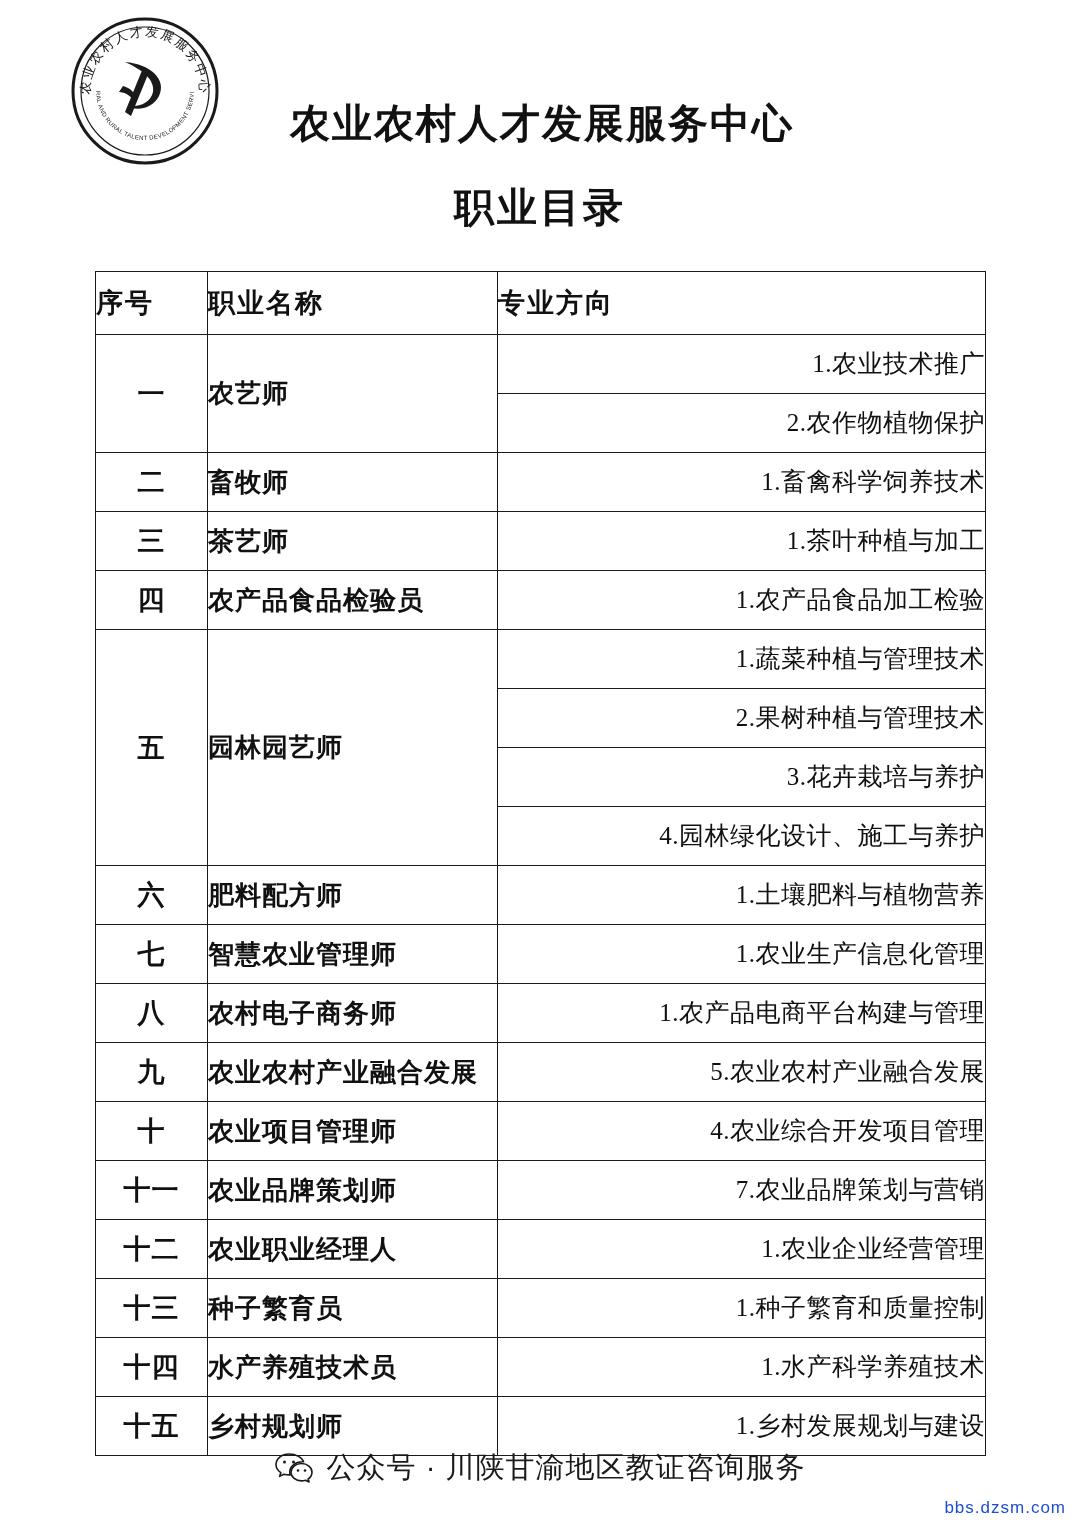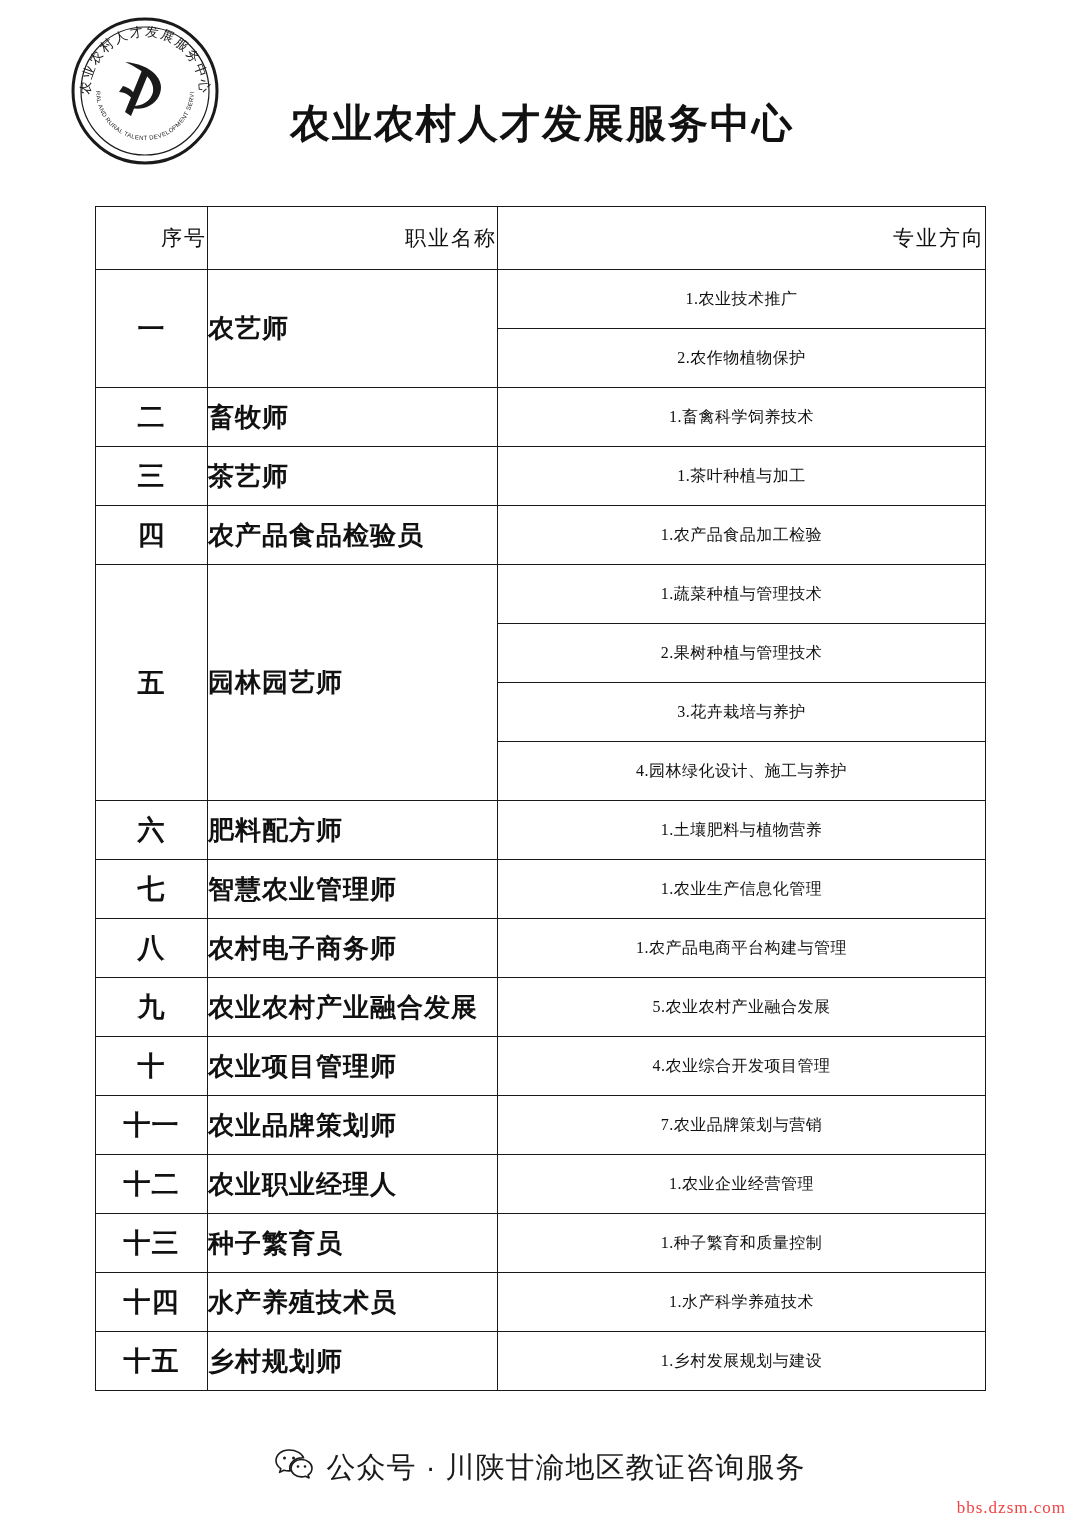--- a/index.html
+++ b/index.html
@@ -68,76 +68,76 @@
   table.catalog td, table.catalog th {
     border: 1.5px solid #1a1a1a;
     padding: 0;
   }
   .col-no     { width: 112px; }
   .col-name   { width: 290px; }
   .col-major  { width: 488px; }
 
   thead th {
     height: 62px;
-    font-size: 21px;
-    font-weight: normal;
-    text-align: right;
+    font-size: 27px;
+    font-weight: bold;
+    text-align: left;
     letter-spacing: 2px;
   }
 
   td.no-cell {
     text-align: center;
     font-size: 27px;
     font-weight: bold;
     letter-spacing: 1px;
   }
   td.name-cell {
     text-align: left;
     font-size: 26px;
     font-weight: bold;
     letter-spacing: 1px;
   }
   td.major-cell {
-    text-align: center;
-    font-size: 16px;
+    text-align: right;
+    font-size: 25px;
     padding-left: 14px;
     height: 58px;
     line-height: 1.25;
     letter-spacing: 0.5px;
   }
 
   
   .footer {
     position: absolute;
     left: 0;
     right: 0;
     bottom: 36px;
     display: flex;
-    align-items: flex-start;
+    align-items: center;
     justify-content: center;
     gap: 14px;
   }
   .wechat-icon {
     width: 38px;
     height: 32px;
     display: inline-block;
   }
   .footer-text {
     font-size: 29px;
     letter-spacing: 1px;
     font-family: "Liberation Sans", sans-serif;
     color: #1a1a1a;
   }
   .watermark {
     position: absolute;
     right: 14px;
     bottom: 6px;
     font-size: 17px;
-    color: #ef4444;
-    font-family: Liberation Serif, serif;
+    color: #1d4ed8;
+    font-family: Liberation Sans, sans-serif;
     letter-spacing: 1px;
   }
 </style>
 </head>
 <body>
 
 <div class="page">
 
   <div class="header">
     <div class="seal">
@@ -155,20 +155,21 @@
         <g transform="translate(75,74)">
           <path d="M -20 -28 C 6 -26 22 -10 14 6 C 8 18 -8 22 -18 16 C -6 18 6 12 8 2 C 10 -10 -2 -20 -20 -28 Z" fill="#1a1a1a"></path>
           <path d="M -2 -22 L 4 -18 L -14 26 L -20 22 Z" fill="#1a1a1a"></path>
           <path d="M -22 -4 C -14 -2 -8 4 -10 12 C -14 6 -20 2 -26 2 Z" fill="#1a1a1a"></path>
         </g>
       </svg>
     </div>
     <div class="org-title">农业农村人才发展服务中心</div>
   </div>
 
+  <div class="doc-title">职业目录</div>
 
   <div class="table-wrap">
     <table class="catalog">
       <colgroup>
         <col class="col-no">
           <col class="col-name">
           <col class="col-major">
       </colgroup>
       <thead>
         <tr>

